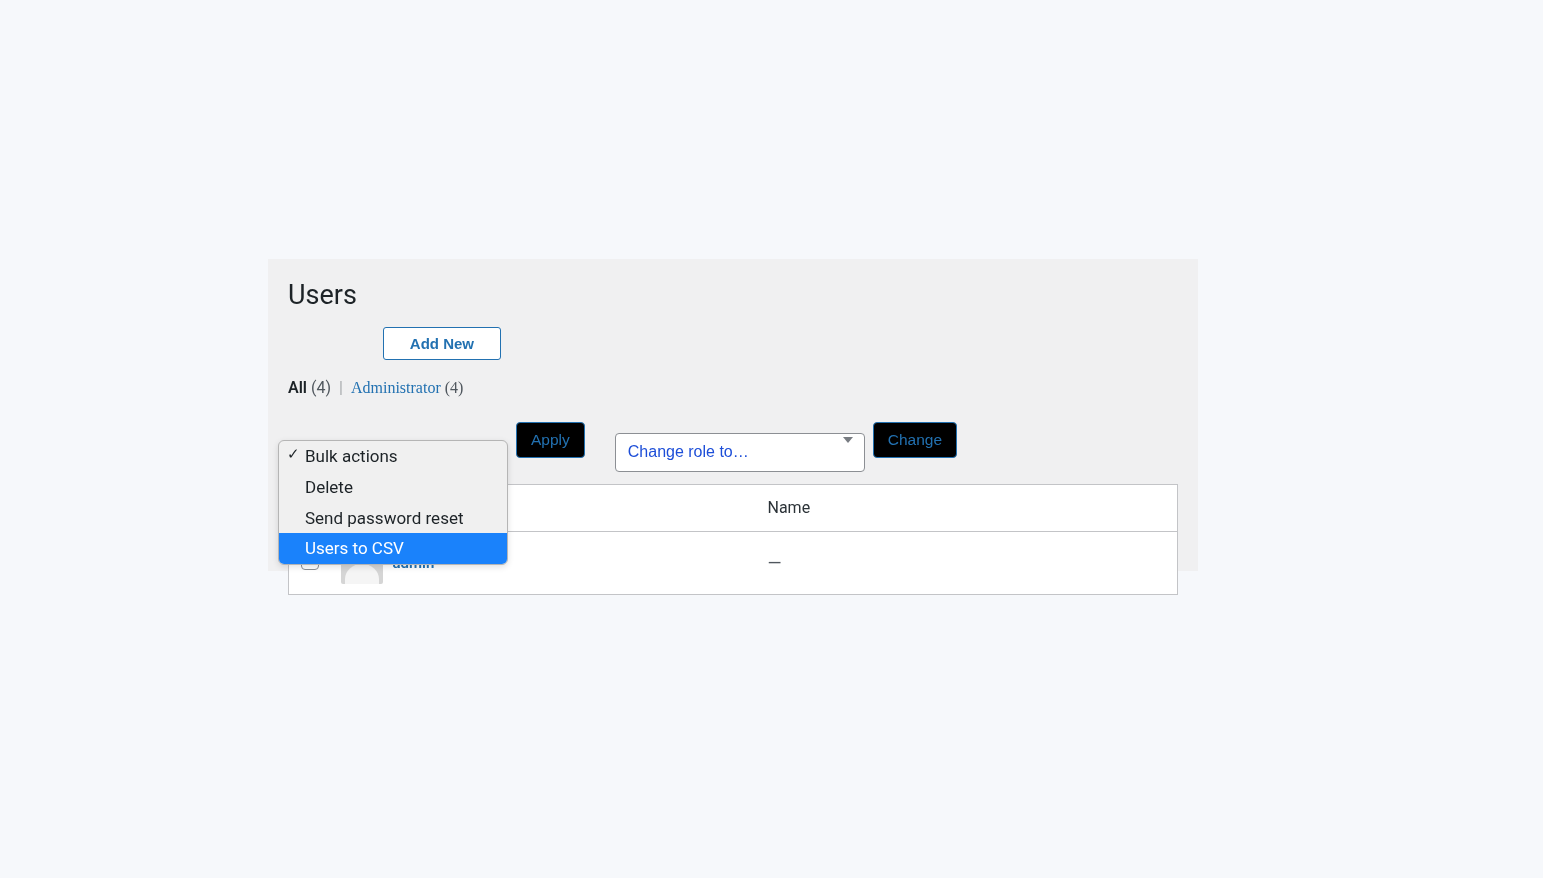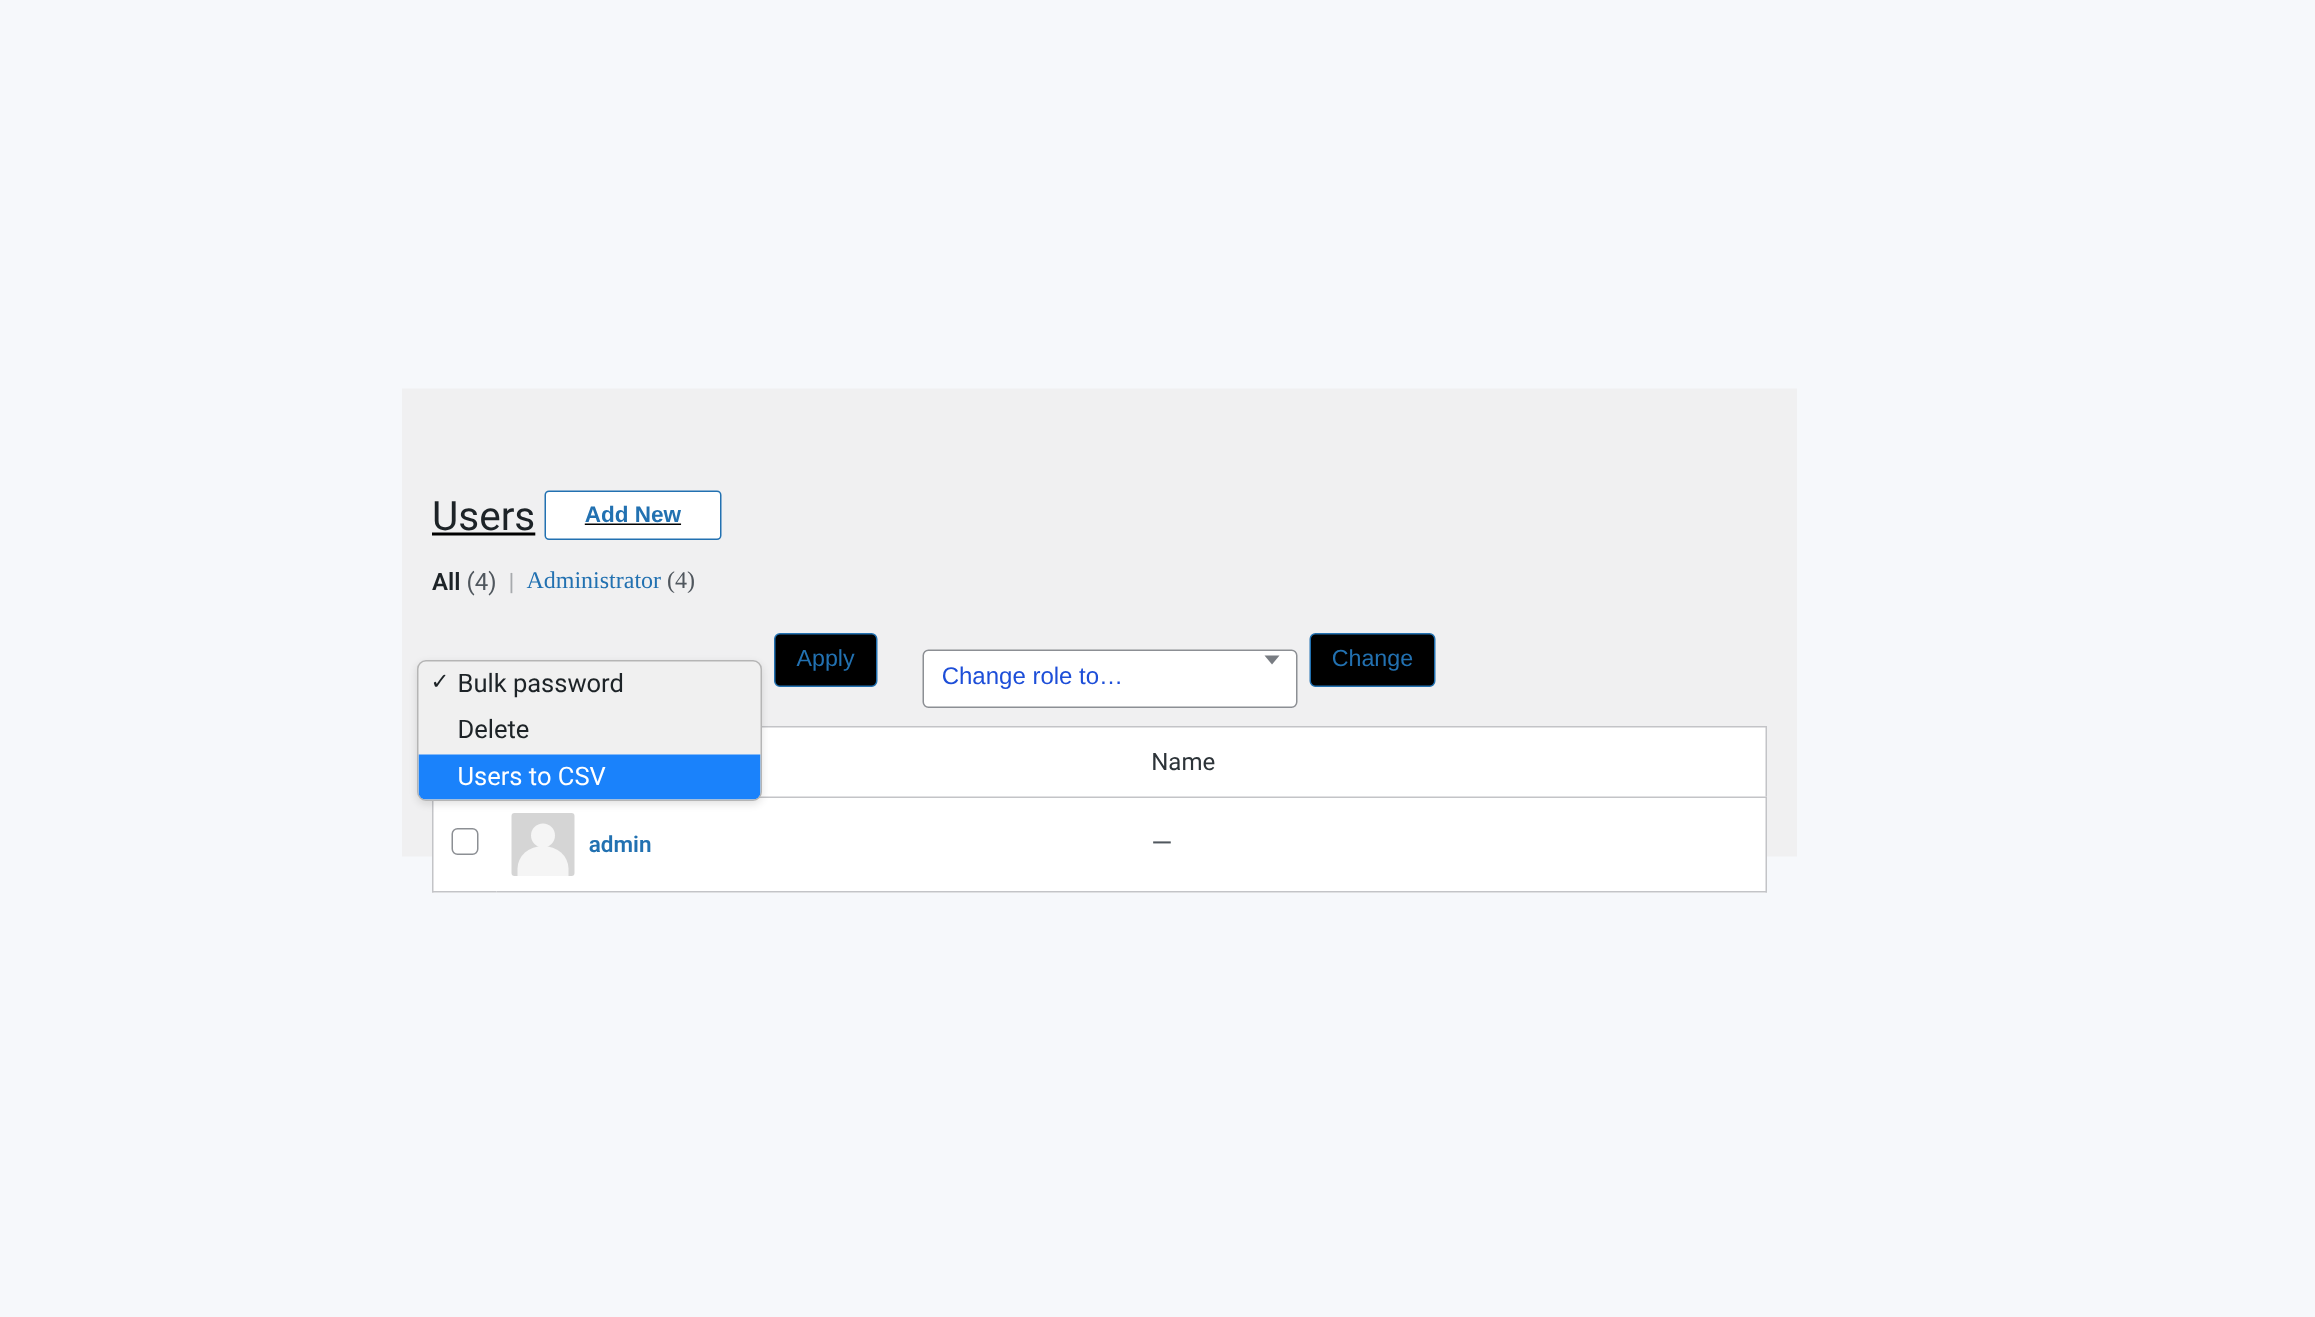--- a/index.html
+++ b/index.html
@@ -22,24 +22,23 @@
       left: 268px;
       top: 259px;
       width: 930px;
       height: 312px;
       background: #f0f0f1;
       padding: 20px;
     }
     
     .page-header {
       display: flex;
-      align-items: flex-end;
-      gap: 6px;
+      align-items: flex-start;
+      gap: 26px;
       margin-bottom: 18px;
-      text-decoration: underline;
     }
     
     .page-title {
       font-size: 27px;
       font-weight: 400;
       color: #1d2327;
     }
     
     .add-new-button {
       display: inline-block;
@@ -292,22 +291,23 @@
     <span class="filter-separator">|</span>
     <span class="filter-link-admin">
       <span>Administrator</span>
       <span class="filter-count">(4)</span>
     </span>
   </div>
 
   <div class="actions-row">
     <div class="bulk-actions-dropdown">
       <div class="dropdown-menu">
-        <div class="dropdown-item selected">Bulk password</div>
+        <div class="dropdown-item selected">Bulk actions</div>
         <div class="dropdown-item">Delete</div>
+        <div class="dropdown-item">Send password reset</div>
         <div class="dropdown-item highlighted">Users to CSV</div>
       </div>
     </div>
     <button class="apply-button">Apply</button>
 
     <div class="role-select-wrapper">
       <select class="role-select">
         <option>Change role to…</option>
       </select>
     </div>

